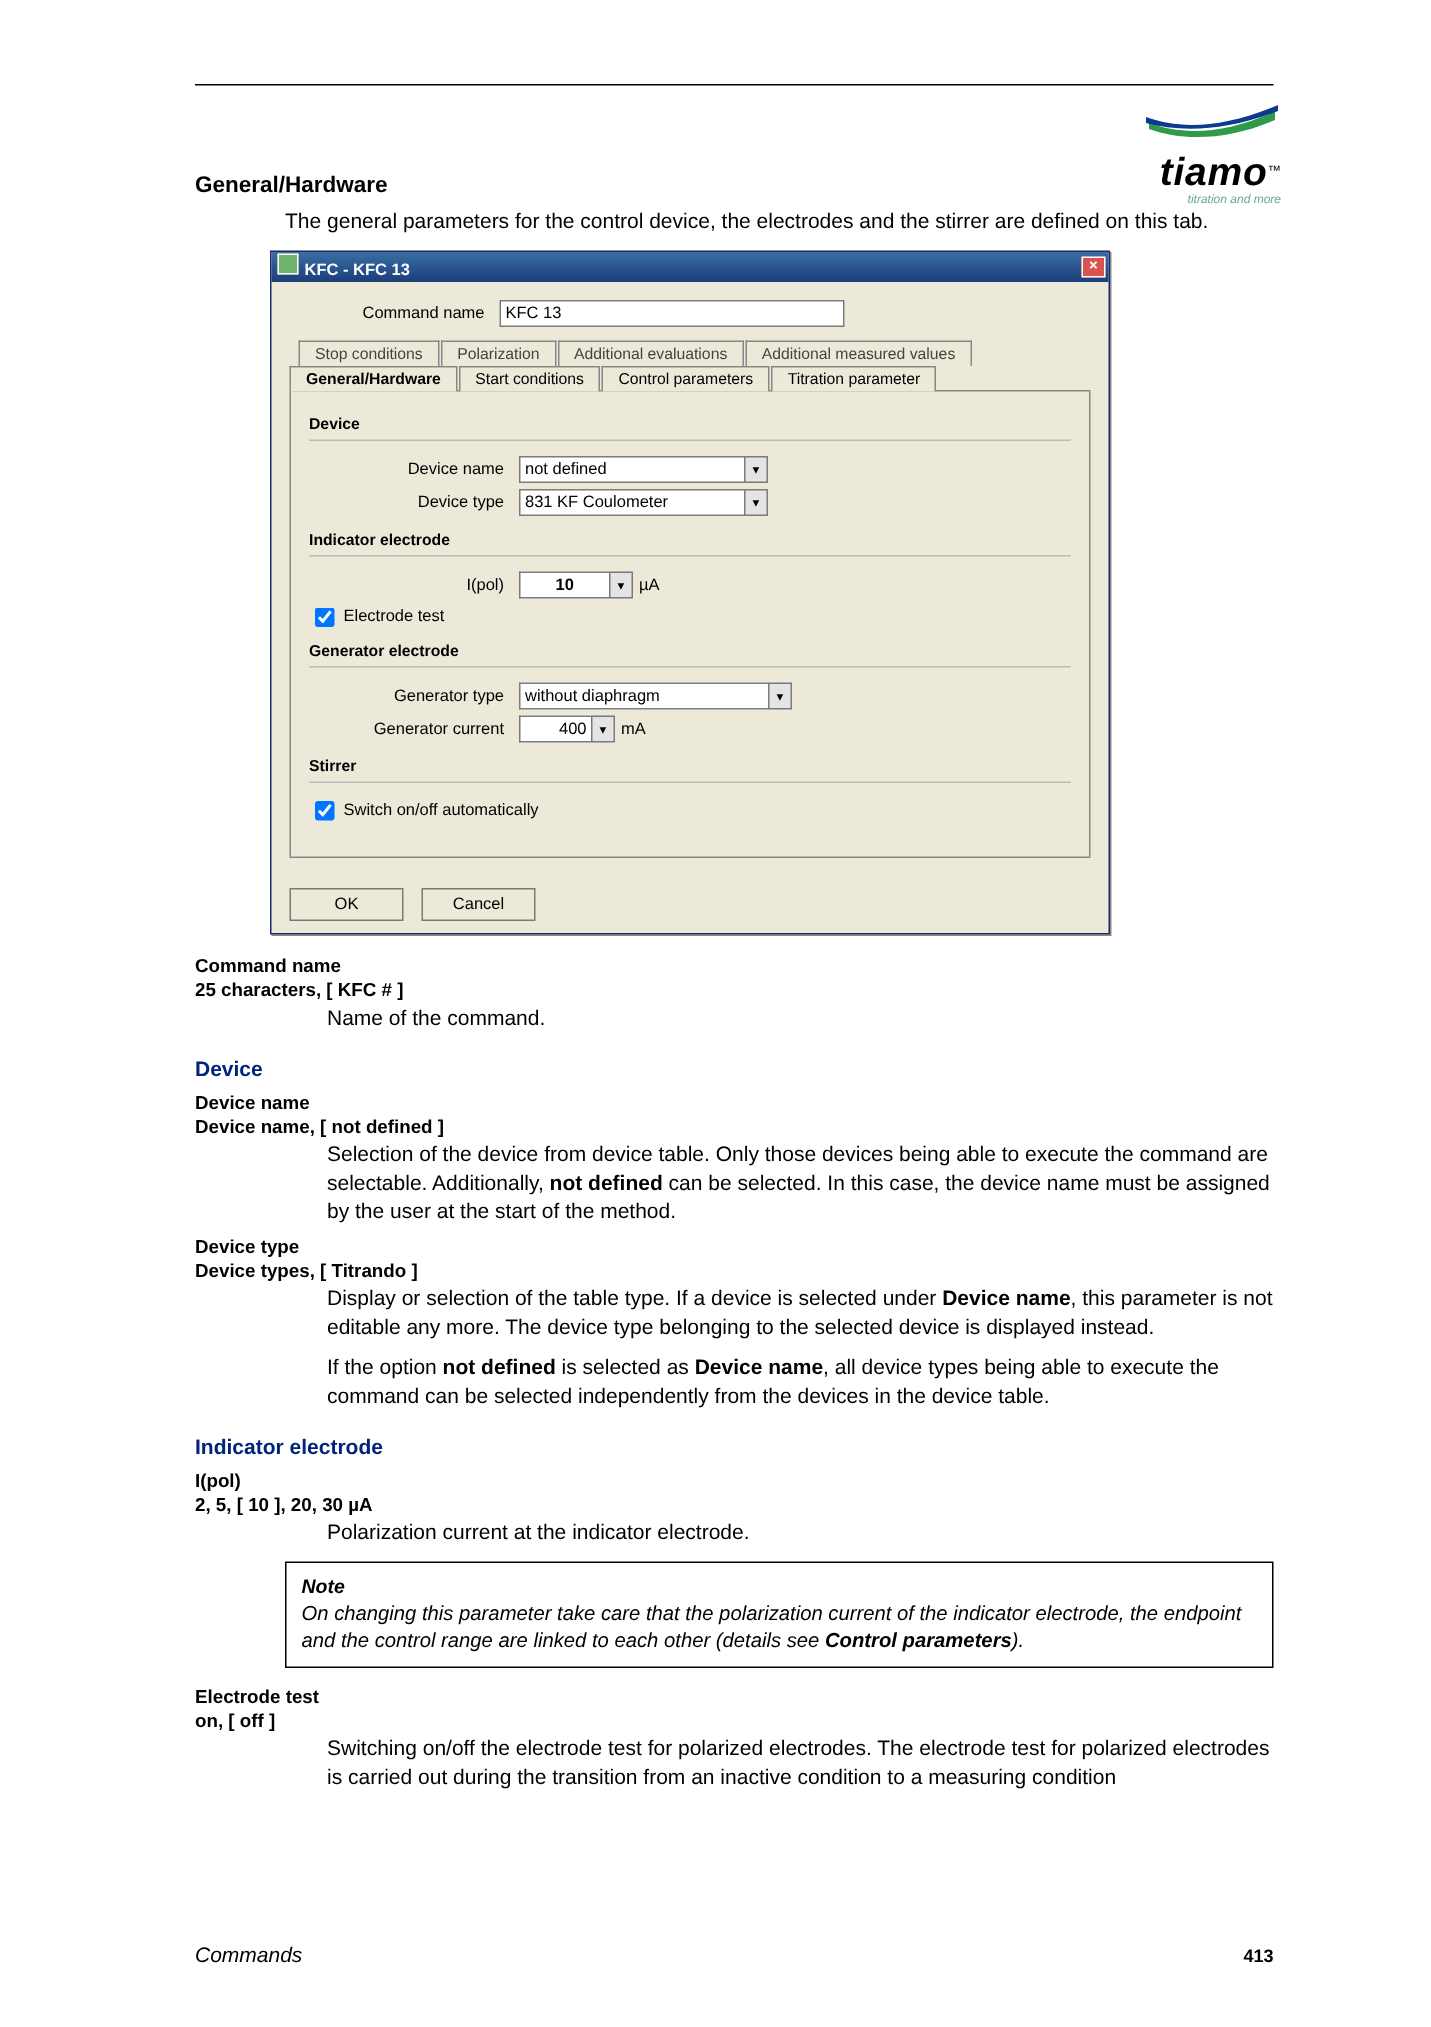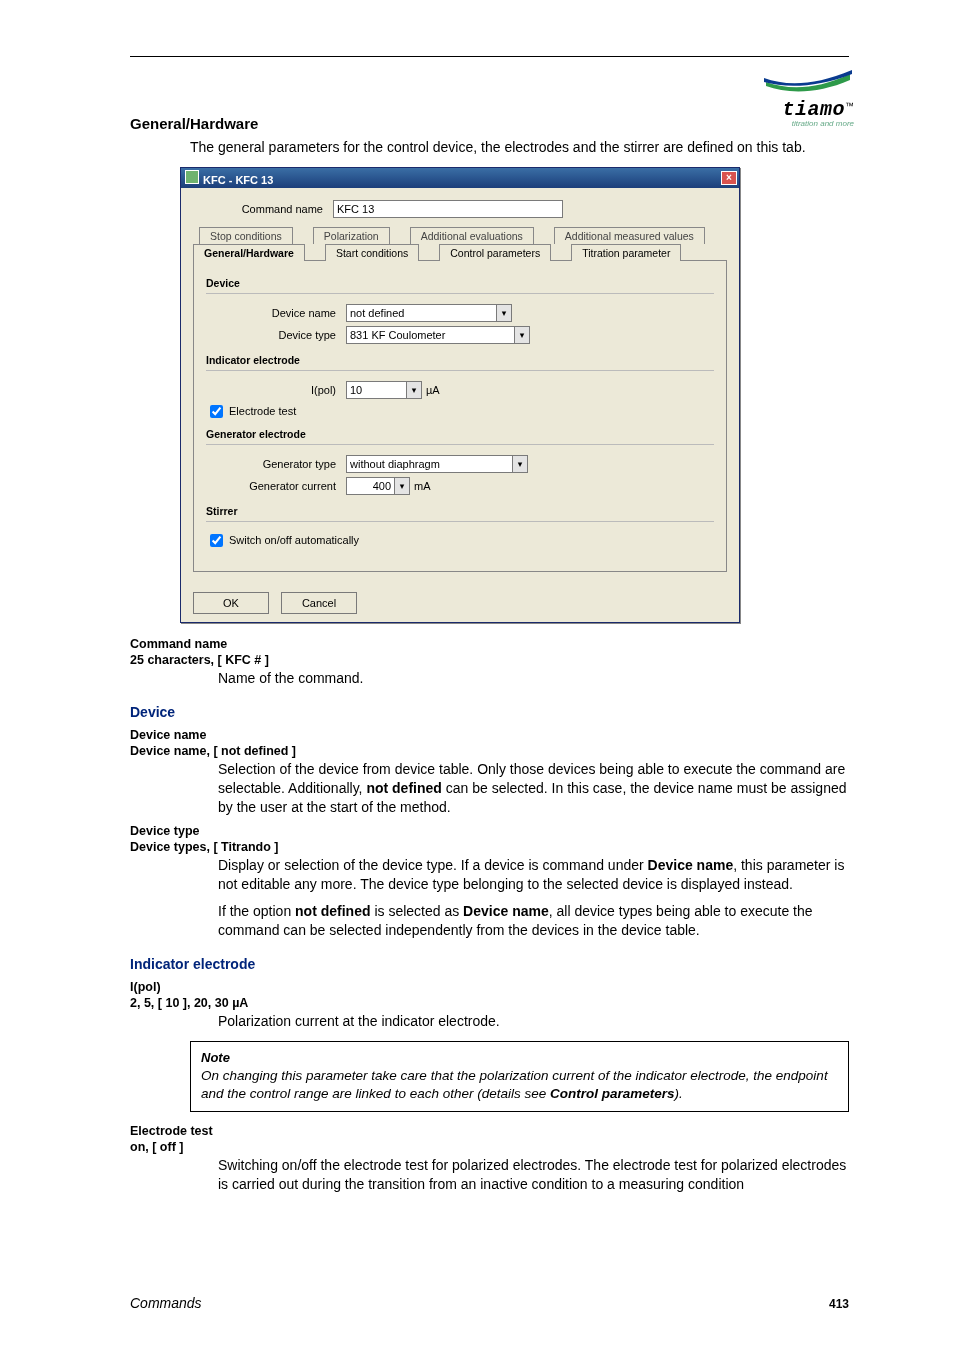--- a/index.html
+++ b/index.html
@@ -1,21 +1,21 @@
 <!DOCTYPE html>
 <html><head>
 <meta charset="utf-8">
 <style>
   * { box-sizing: border-box; margin: 0; padding: 0; }
   html, body { width: 954px; background: #fff; font-family: Arial, Helvetica, sans-serif; color: #000; }
   .page { width: 954px; height: 1351px; position: relative; padding: 56px 105px 40px 130px; }
   .top-rule { border: none; border-top: 1.5px solid #000; margin-bottom: 6px; }
   .brand { position: absolute; top: 60px; right: 100px; text-align: right; }
   .brand .swoosh { width: 90px; height: 34px; }
-  .brand .name { font-family: Liberation Mono, monospace; font-style: italic; font-weight: bold; font-size: 20px; letter-spacing: 0.5px; }
+  .brand .name { font-family: Liberation Sans, sans-serif; font-style: italic; font-weight: bold; font-size: 26px; letter-spacing: 0.5px; }
   .brand .tm { font-size: 9px; vertical-align: super; font-style: normal; }
   .brand .tag { font-size: 8px; color: #6a8; font-style: italic; display: block; margin-top: -2px; }
 
   .content { margin-top: 58px; }
   h1.sec { font-family: Verdana, Arial, sans-serif; font-size: 15px; font-weight: bold; margin: 10px 0 6px 0; }
   h2.sub { font-family: Verdana, Arial, sans-serif; font-size: 14px; font-weight: bold; color: #00247a; margin: 16px 0 4px 0; }
   p.body { font-size: 14px; font-weight: 400; line-height: 1.35; }
   .indent1 { margin-left: 60px; }
   .indent2 { margin-left: 88px; }
   .param-name { font-size: 12.5px; font-weight: bold; margin: 8px 0 0 0; }
@@ -35,21 +35,21 @@
   .dlg-title .close { width: 16px; height: 14px; background: #d9534f; border: 1px solid #fff; color: #fff; text-align: center; line-height: 12px; font-weight: bold; font-size: 10px; cursor: pointer; }
   .dlg-body { padding: 8px 12px 12px 12px; }
   .dlg-row { display: flex; align-items: center; margin: 4px 0; }
   .dlg-row label { width: 140px; text-align: right; padding-right: 10px; }
   .txt { border: 1px solid #7a7a7a; background: #fff; height: 18px; padding: 0 3px; font-size: 11px; }
   .drop { display: inline-flex; align-items: center; }
   .drop .txt { border-right: none; }
   .dropbtn { width: 16px; height: 18px; border: 1px solid #7a7a7a; background: #e4e4e4; font-size: 9px; line-height: 16px; text-align: center; cursor: pointer; }
   .tabs { position: relative; margin-top: 8px; }
   .tabrow { display: flex; gap: 0; }
-  .tab { border: 1px solid #888; border-bottom: none; background: #ece9d8; padding: 2px 10px; font-size: 10.5px; position: relative; top: 1px; margin-right: 20px; cursor: pointer; }
+  .tab { border: 1px solid #888; border-bottom: none; background: #ece9d8; padding: 2px 10px; font-size: 10.5px; position: relative; top: 1px; margin-right: 1px; cursor: pointer; }
   .tab.front { font-weight: bold; z-index: 2; }
   .tab.back { color: #444; }
   .tabpanel { border: 1px solid #888; padding: 10px 12px 14px 12px; background: #ece9d8; }
   .group { margin: 6px 0 10px 0; }
   .group-title { font-weight: bold; font-size: 10.5px; margin-bottom: 4px; }
   .group-box { border-top: 1px solid #bbb; padding-top: 6px; }
   .chk { display: flex; align-items: center; gap: 6px; margin: 6px 0 0 4px; }
   .chk input { width: 13px; height: 13px; }
   .btnrow { display: flex; justify-content: flex-start; gap: 12px; padding: 8px 12px; }
   .btn { width: 76px; height: 22px; border: 1px solid #7a7a7a; background: #ece9d8; font-size: 11px; cursor: pointer; }
@@ -113,34 +113,34 @@
                   <div class="dlg-row">
                     <label>Device name</label>
                     <span class="drop">
                       <input class="txt" style="width: 150px;" value="not defined">
                       <span class="dropbtn">▾</span>
                     </span>
                   </div>
                   <div class="dlg-row">
                     <label>Device type</label>
                     <span class="drop">
-                      <input class="txt" style="width: 168px;" value="831 KF Coulometer">
+                      <input class="txt" style="width: 150px;" value="831 KF Coulometer">
                       <span class="dropbtn">▾</span>
                     </span>
                   </div>
                 </div>
               </div>
 
               <div class="group">
                 <div class="group-title">Indicator electrode</div>
                 <div class="group-box">
                   <div class="dlg-row">
                     <label>I(pol)</label>
                     <span class="drop">
-                      <input class="txt" style="width: 60px; text-align: left;" value="10">
+                      <input class="txt" style="width: 60px; text-align: center; font-weight: bold;" value="10">
                       <span class="dropbtn">▾</span>
                     </span>
                     <span class="unit">µA</span>
                   </div>
                   <div class="chk">
                     <input type="checkbox" checked="" style="">
                     <span>Electrode test</span>
                   </div>
                 </div>
               </div>
@@ -194,21 +194,21 @@
 
     <p class="param-name indent1">Device name</p>
     <p class="param-vals indent2">Device name, [ not defined ]</p>
     <p class="para indent2">
       <span>Selection of the device from device table. Only those devices being able to execute the command are selectable. Additionally, </span><b>not defined</b><span> can be selected. In this case, the device name must be assigned by the user at the start of the method.</span>
     </p>
 
     <p class="param-name indent1">Device type</p>
     <p class="param-vals indent2">Device types, [ Titrando ]</p>
     <p class="para indent2">
-      <span>Display or selection of the device type. If a device is command under </span><b>Device name</b><span>, this parameter is not editable any more. The device type belonging to the selected device is displayed instead.</span>
+      <span>Display or selection of the table type. If a device is selected under </span><b>Device name</b><span>, this parameter is not editable any more. The device type belonging to the selected device is displayed instead.</span>
     </p>
     <p class="para indent2">
       <span>If the option </span><b>not defined</b><span> is selected as </span><b>Device name</b><span>, all device types being able to execute the command can be selected independently from the devices in the device table.</span>
     </p>
 
     <h2 class="sub">Indicator electrode</h2>
 
     <p class="param-name indent1">I(pol)</p>
     <p class="param-vals indent2">2, 5, [ 10 ], 20, 30 µA</p>
     <p class="para indent2">Polarization current at the indicator electrode.</p>

